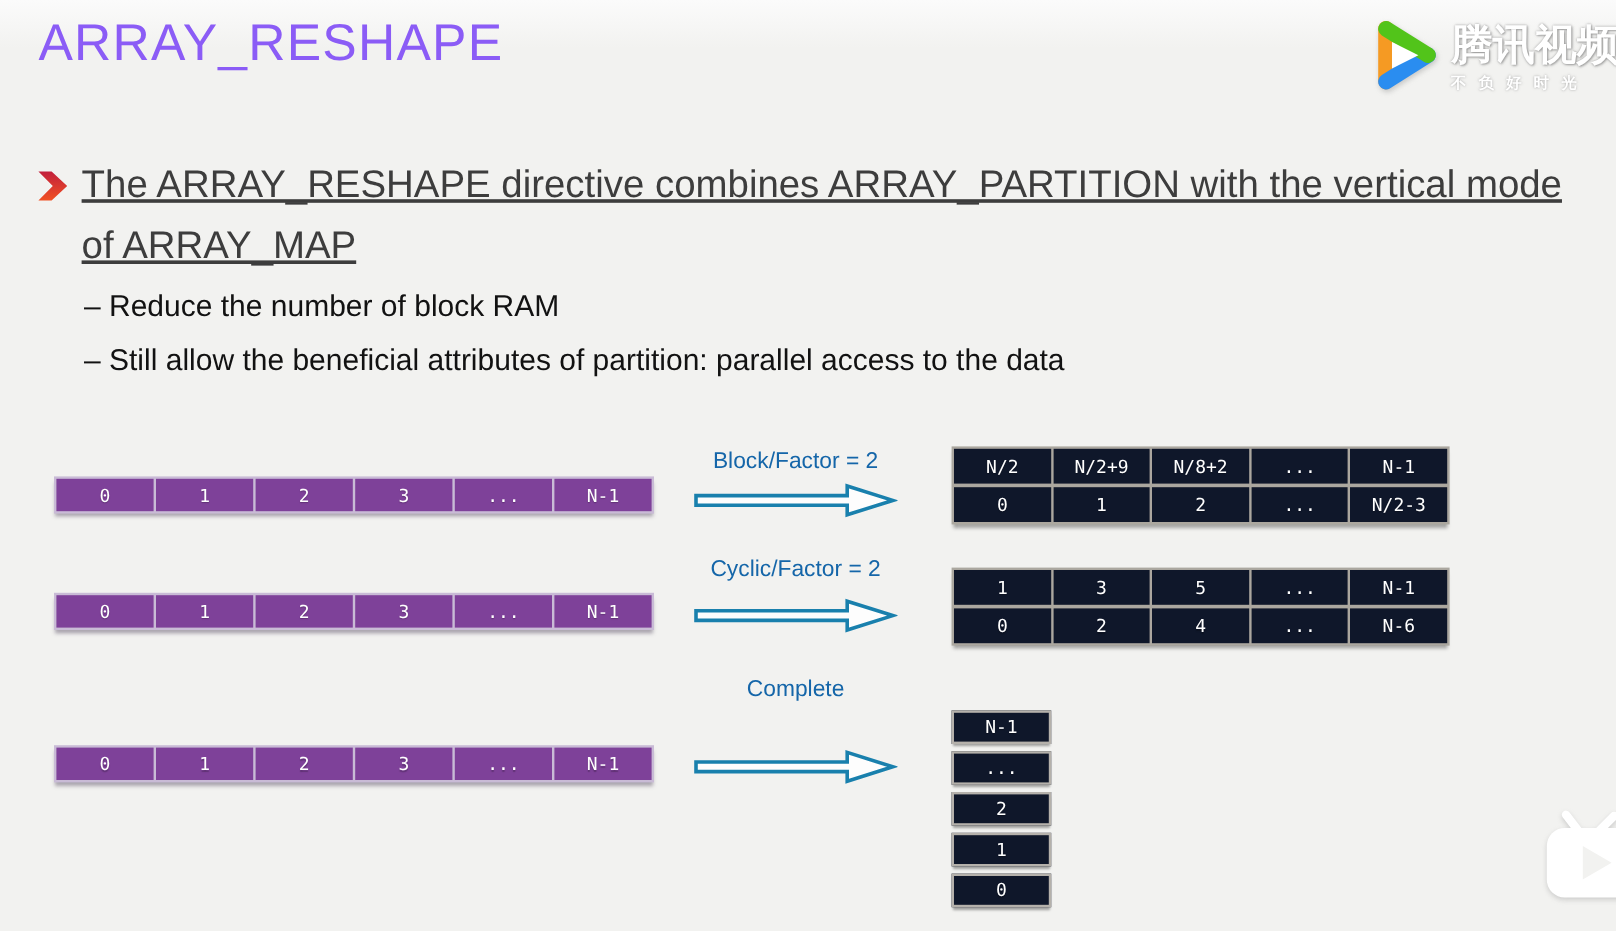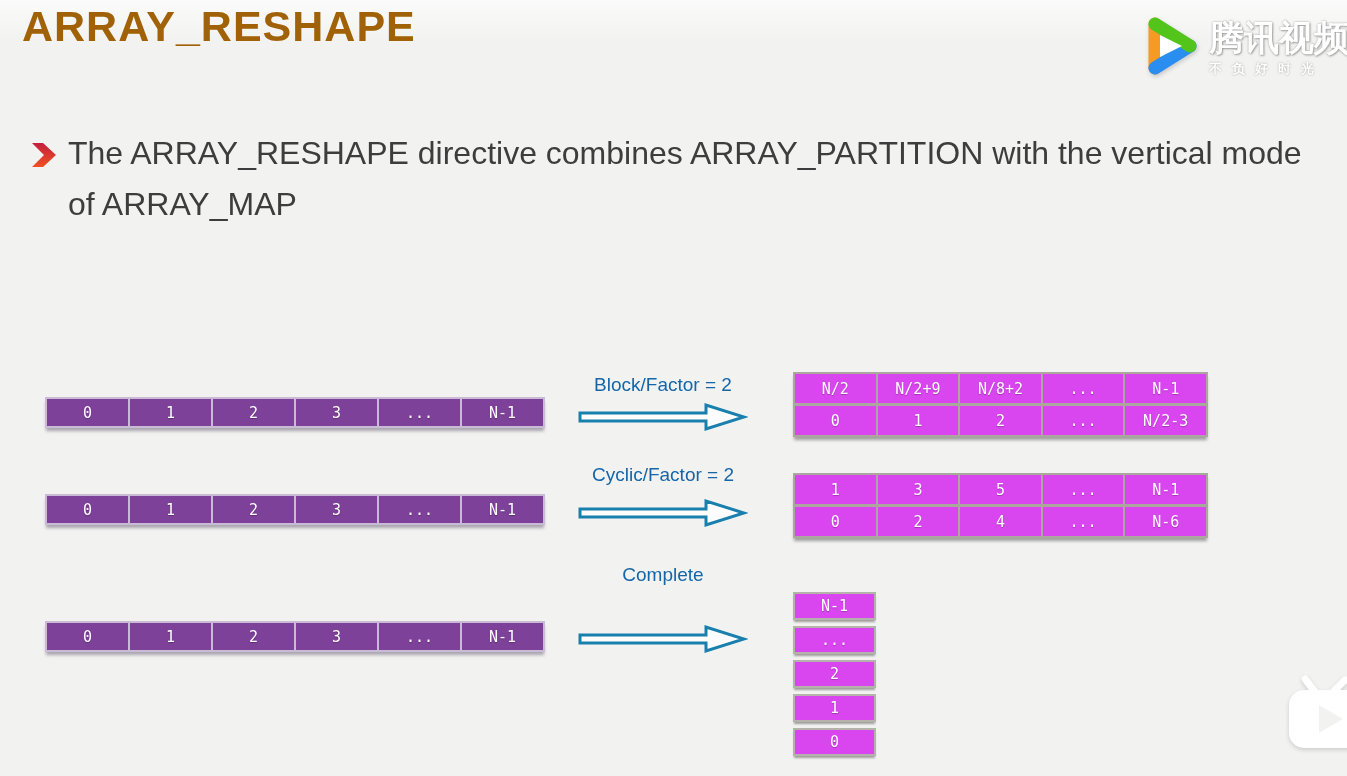--- a/index.html
+++ b/index.html
@@ -5,42 +5,42 @@
   html,body{margin:0;padding:0;}
   body{
     width:1347px;height:776px;overflow:hidden;position:relative;
     background:linear-gradient(#fbfbfb,#f2f2f0 40px);
     font-family:"Liberation Sans",sans-serif;
   }
   #slide{position:absolute;inset:0;}
 
   
   .title{
-    position:absolute;left:22px;top:2px;margin:0;
-    font-size:43px;font-weight:700;color:#a16207;letter-spacing:1px;
+    position:absolute;left:22px;top:2px;margin:10px;
+    font-size:43px;font-weight:400;color:#8b5cf6;letter-spacing:1px;
   }
 
   
   .watermark{position:absolute;left:1133px;top:10px;width:240px;display:flex;align-items:flex-start;}
   .wm-icon{width:72px;height:72px;flex:0 0 auto;filter:drop-shadow(1px 2px 2px rgba(120,120,120,.35));}
   .wm-text{margin-left:4px;margin-top:10px;color:#ffffff;}
   .wm-brand{
     font-size:35px;font-weight:700;line-height:36px;white-space:nowrap;
     text-shadow:0 0 2px rgba(140,140,140,.8),1px 1px 2px rgba(120,120,120,.6);
   }
   .wm-tagline{
     font-size:13px;font-weight:700;letter-spacing:10px;white-space:nowrap;margin-top:4px;
     text-shadow:0 0 2px rgba(140,140,140,.8);
   }
 
   
   .bullet-row{position:absolute;left:28px;top:128px;width:1300px;display:flex;}
   .bullet-icon{width:30px;height:30px;margin-top:12px;flex:0 0 auto;}
   .bullet-text{
-    margin:0 0 0 10px;font-size:32px;line-height:51px;color:#3d3d3d;width:1262px;
+    margin:0 0 0 10px;font-size:32px;line-height:51px;color:#3d3d3d;width:1262px;text-decoration:underline;
   }
   .sub-bullet{
     position:absolute;left:70px;margin:0;
     font-size:25px;color:#121212;white-space:nowrap;
   }
   .sub1{top:241px;}
   .sub2{top:286px;}
 
   
   .parray{
@@ -69,21 +69,21 @@
 
   
   .otable{
     position:absolute;left:793px;width:415px;
     display:flex;flex-direction:column;gap:3px;padding:2px;box-sizing:border-box;
     background:#aba79f;
     box-shadow:0 4px 3px -1px rgba(0,0,0,.35);
   }
   .t1{top:372px;} .t2{top:473px;}
   .orow{display:flex;gap:2px;height:29px;}
-  .orow .cell,.stack .cell{background:#d946ef;}
+  .orow .cell,.stack .cell{background:#0f172a;}
 
   
   .stack{position:absolute;left:793px;top:592px;width:83px;display:flex;flex-direction:column;gap:6px;}
   .stack .cell{
     height:24px;flex:none;border:2px solid #b5b1ab;
     box-shadow:0 3px 2px -1px rgba(0,0,0,.35);
   }
 
   
   .tv-icon{position:absolute;left:1285px;top:674px;width:86px;height:80px;
@@ -117,20 +117,22 @@
         <linearGradient id="redgrad" x1="0" y1="0" x2="0" y2="1">
           <stop offset="0" stop-color="#c2203c"></stop>
           <stop offset="1" stop-color="#f05023"></stop>
         </linearGradient>
       </defs>
       <polygon points="4,3 15,3 28,15 15,27 4,27 16,15" fill="url(#redgrad)"></polygon>
     </svg>
     <p class="bullet-text">The ARRAY_RESHAPE directive combines ARRAY_PARTITION with the vertical mode of ARRAY_MAP</p>
   </div>
 
+  <p class="sub-bullet sub1">– Reduce the number of block RAM</p>
+  <p class="sub-bullet sub2">– Still allow the beneficial attributes of partition: parallel access to the data</p>
 
   <div class="parray a1">
       <div class="cell">0</div>
       <div class="cell">1</div>
       <div class="cell">2</div>
       <div class="cell">3</div>
       <div class="cell">...</div>
       <div class="cell">N-1</div>
     </div>
   <div class="parray a2">

